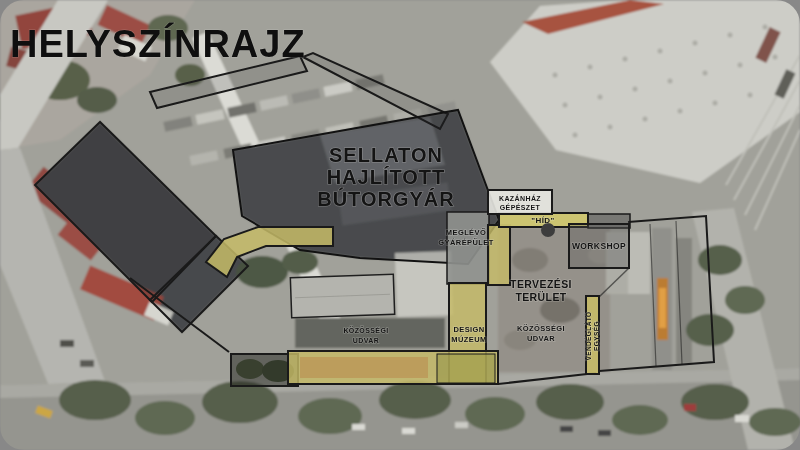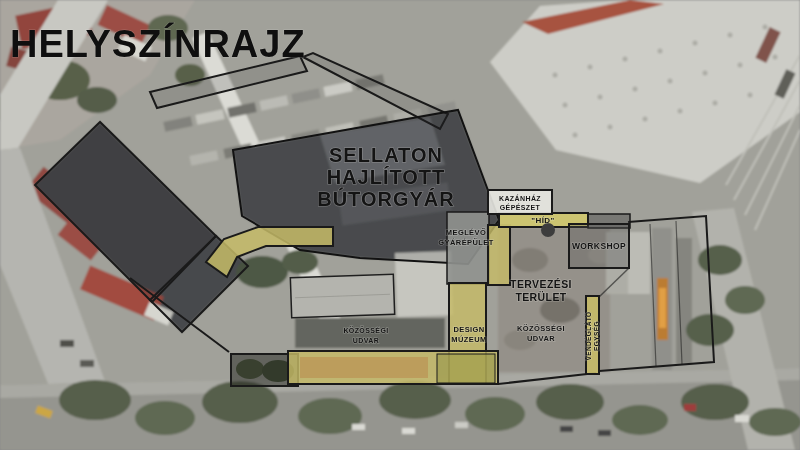--- a/index.html
+++ b/index.html
@@ -1,16 +1,16 @@
 <!DOCTYPE html>
 <html><head>
 <meta charset="utf-8">
 <style>
   html,body{margin:0;padding:0;background:#888;}
-  .stage{width:800px;height:450px;position:relative;overflow:hidden;}
+  .stage{width:800px;height:450px;position:relative;overflow:hidden;border-radius:24px;}
   svg{display:block;}
   .lbl{
     font-family:"Liberation Sans","DejaVu Sans",sans-serif;
     font-weight:bold;
     fill:#141414;
     text-anchor:middle;
     paint-order:stroke;
     stroke:rgba(245,245,240,0.28);
     stroke-width:1.2px;
     letter-spacing:0.4px;

